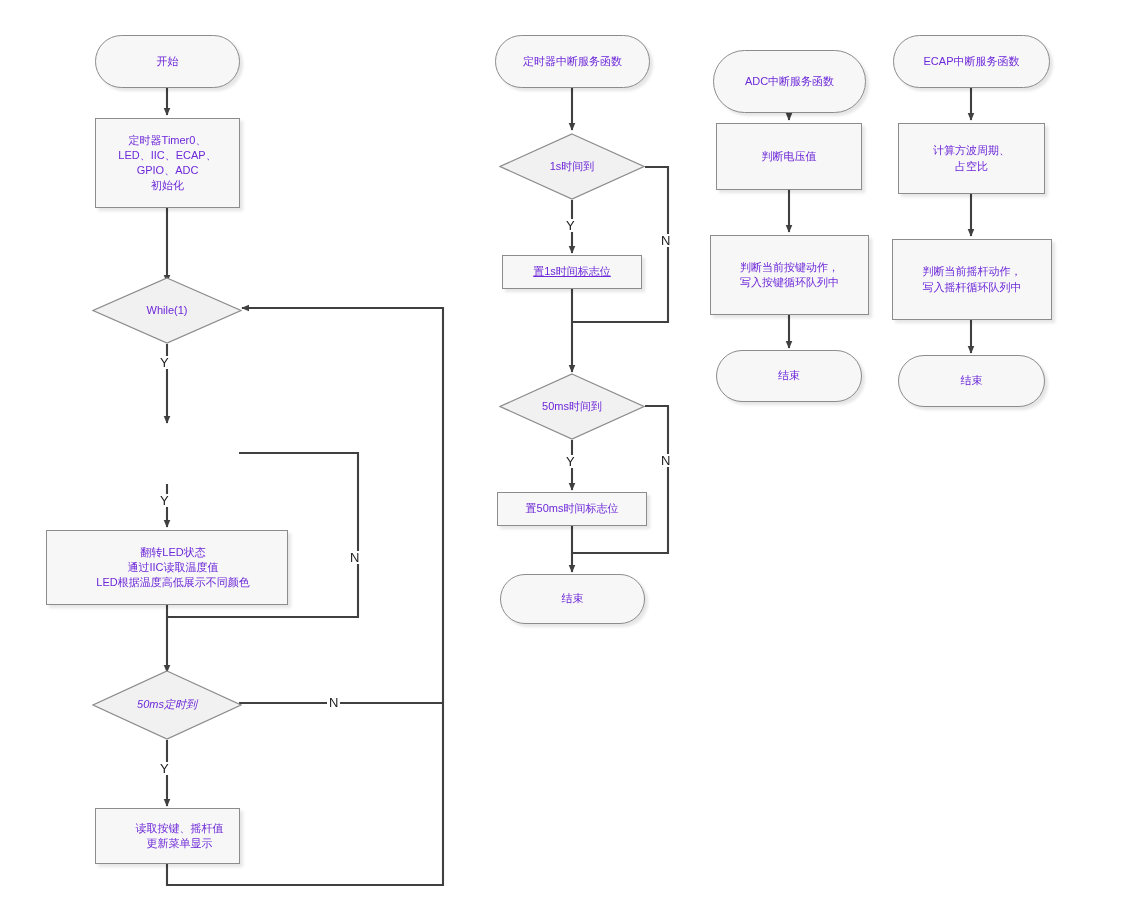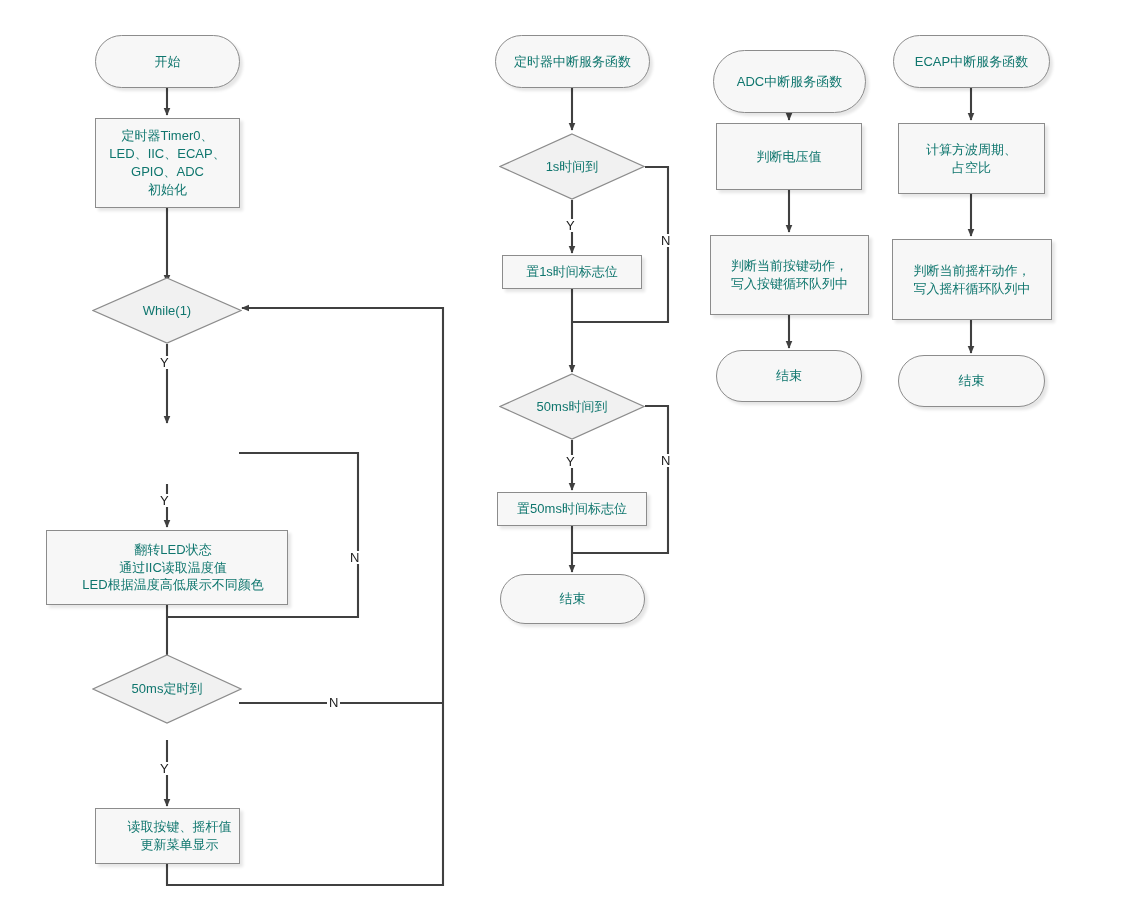--- a/index.html
+++ b/index.html
@@ -25,22 +25,22 @@
     height: 923px;
     pointer-events: none;
   }
   .node {
     position: absolute;
     box-sizing: border-box;
     display: flex;
     align-items: center;
     justify-content: center;
     text-align: center;
-    color: #0f766e;
-    font-size: 13px;
+    color: #6d28d9;
+    font-size: 11px;
     line-height: 1.38;
     z-index: 3;
   }
   .node .txt {
     display: block;
     white-space: pre-line;
     padding: 0 4px;
   }
   
   .shape-process {
@@ -153,21 +153,21 @@
     <span class="txt">While(1)</span>
   </div>
 
 
   <div class="node shape-process" style="left:46px; top:530px; width:242px; height:75px;padding-left:12px;">
     <span class="txt">翻转LED状态
 通过IIC读取温度值
 LED根据温度高低展示不同颜色</span>
   </div>
 
-  <div class="node shape-decision" style="left:92px; top:654px; width:150px; height:70px;">
+  <div class="node shape-decision" style="left:92px; top:670px; width:150px; height:70px;font-style:italic;">
     <svg class="dia-bg" viewBox="0 0 150 70" preserveAspectRatio="none">
       <polygon points="75,1 149,35 75,69 1,35" fill="#f1f1f1" stroke="#8c8c8c" stroke-width="1.3"></polygon>
     </svg>
     <span class="txt">50ms定时到</span>
   </div>
 
   <div class="node shape-process" style="left:95px; top:808px; width:145px; height:56px;padding-left:24px;">
     <span class="txt">读取按键、摇杆值
 更新菜单显示</span>
   </div>
@@ -176,21 +176,21 @@
     <span class="txt">定时器中断服务函数</span>
   </div>
 
   <div class="node shape-decision" style="left:499px; top:133px; width:146px; height:67px;">
     <svg class="dia-bg" viewBox="0 0 146 67" preserveAspectRatio="none">
       <polygon points="73,1 145,33.5 73,66 1,33.5" fill="#f1f1f1" stroke="#8c8c8c" stroke-width="1.3"></polygon>
     </svg>
     <span class="txt">1s时间到</span>
   </div>
 
-  <div class="node shape-process" style="left:502px; top:255px; width:140px; height:34px;">
+  <div class="node shape-process" style="left:502px; top:255px; width:140px; height:34px;text-decoration:underline;">
     <span class="txt">置1s时间标志位</span>
   </div>
 
   <div class="node shape-decision" style="left:499px; top:373px; width:146px; height:67px;">
     <svg class="dia-bg" viewBox="0 0 146 67" preserveAspectRatio="none">
       <polygon points="73,1 145,33.5 73,66 1,33.5" fill="#f1f1f1" stroke="#8c8c8c" stroke-width="1.3"></polygon>
     </svg>
     <span class="txt">50ms时间到</span>
   </div>
 

